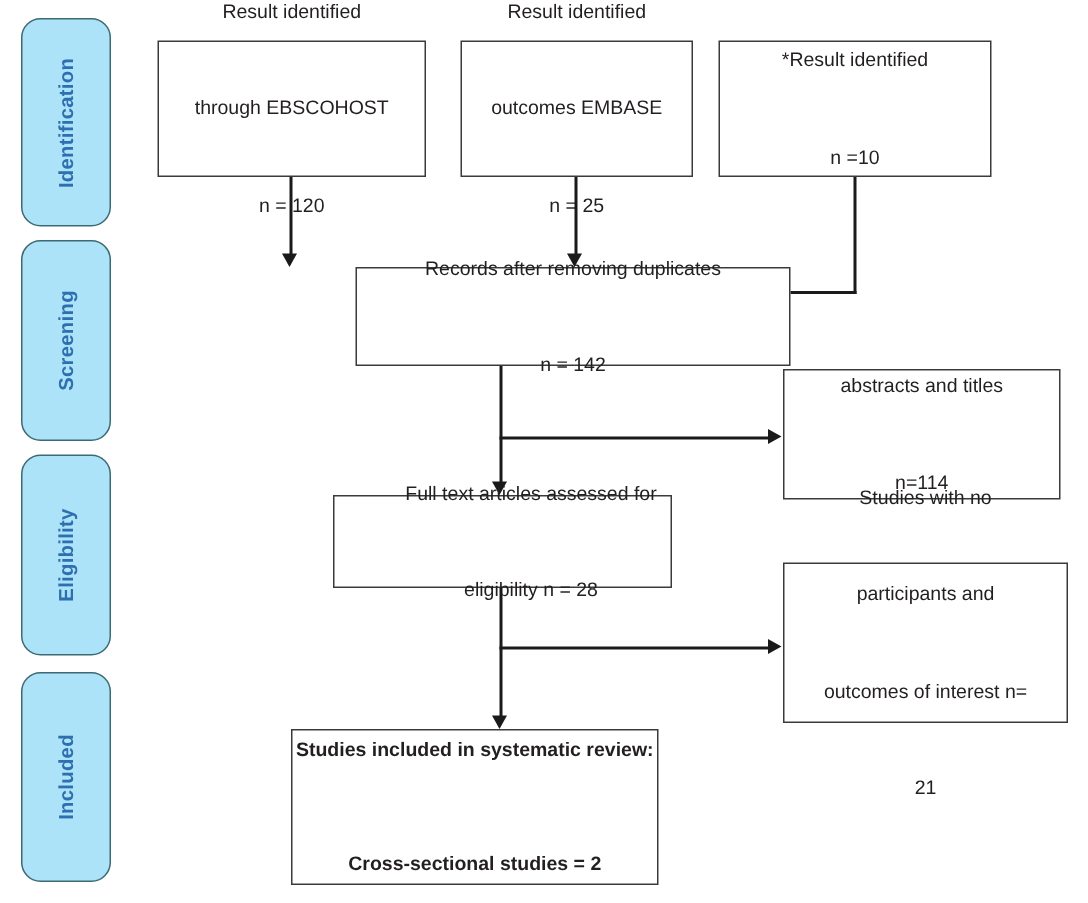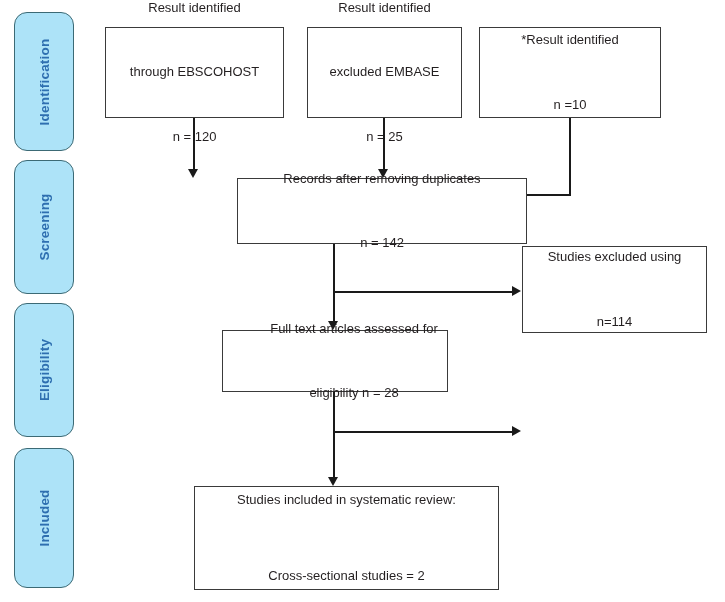--- a/index.html
+++ b/index.html
@@ -92,21 +92,21 @@
   </div>
 
   <div class="flow-box" style="left:105px;top:27px;width:179px;height:91px;">
     <span class="ln">Result identified</span>
     <span class="ln">through EBSCOHOST</span>
     <span class="ln">n = 120</span>
   </div>
 
   <div class="flow-box" style="left:307px;top:27px;width:155px;height:91px;">
     <span class="ln">Result identified</span>
-    <span class="ln">excluded EMBASE</span>
+    <span class="ln">outcomes EMBASE</span>
     <span class="ln">n = 25</span>
   </div>
 
   <div class="flow-box" style="left:479px;top:27px;width:182px;height:91px;">
     <span class="ln">*Result identified</span>
     <span class="ln">n =10</span>
   </div>
 
   <div class="vline" style="left:193px;top:118px;height:54px;"></div>
   <div class="arrow-down" style="left:188px;top:169px;"></div>
@@ -122,33 +122,39 @@
     <span class="ln">Records after removing duplicates</span>
     <span class="ln">n = 142</span>
   </div>
 
   <div class="vline" style="left:333px;top:244px;height:80px;"></div>
   <div class="arrow-down" style="left:328px;top:321px;"></div>
   <div class="hline" style="left:333px;top:291px;width:180px;"></div>
   <div class="arrow-right" style="left:512px;top:286px;"></div>
 
   <div class="flow-box" style="left:522px;top:246px;width:185px;height:87px;">
-    <span class="ln">Studies excluded using</span>
+    <span class="ln">abstracts and titles</span>
     <span class="ln">n=114</span>
   </div>
 
   <div class="flow-box" style="left:222px;top:330px;width:226px;height:62px;padding-left:44px;">
     <span class="ln">Full text articles assessed for</span>
     <span class="ln">eligibility n = 28</span>
   </div>
 
   <div class="vline" style="left:333px;top:392px;height:88px;"></div>
   <div class="arrow-down" style="left:328px;top:477px;"></div>
   <div class="hline" style="left:333px;top:431px;width:180px;"></div>
   <div class="arrow-right" style="left:512px;top:426px;"></div>
 
+  <div class="flow-box" style="left:522px;top:375px;width:190px;height:107px;">
+    <span class="ln">Studies with no</span>
+    <span class="ln">participants and</span>
+    <span class="ln">outcomes of interest n=</span>
+    <span class="ln">21</span>
+  </div>
 
-  <div class="flow-box spaced" style="left:194px;top:486px;width:305px;height:104px;">
+  <div class="flow-box spaced" style="left:194px;top:486px;width:245px;height:104px;font-weight:bold;">
     <span class="ln">Studies included in systematic review:</span>
     <span class="ln">Cross-sectional studies = 2</span>
   </div>
 
 </div>
 
 </body></html>

